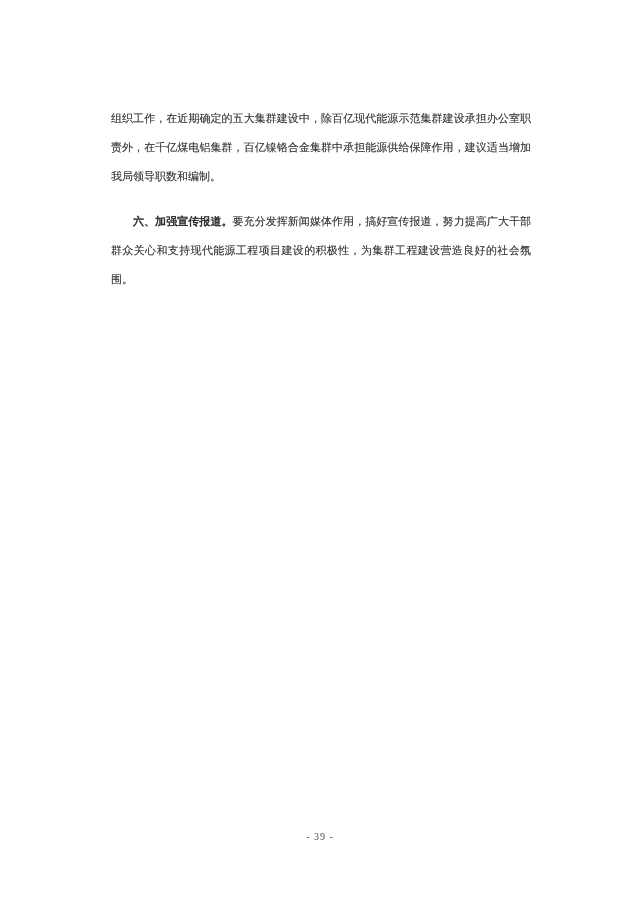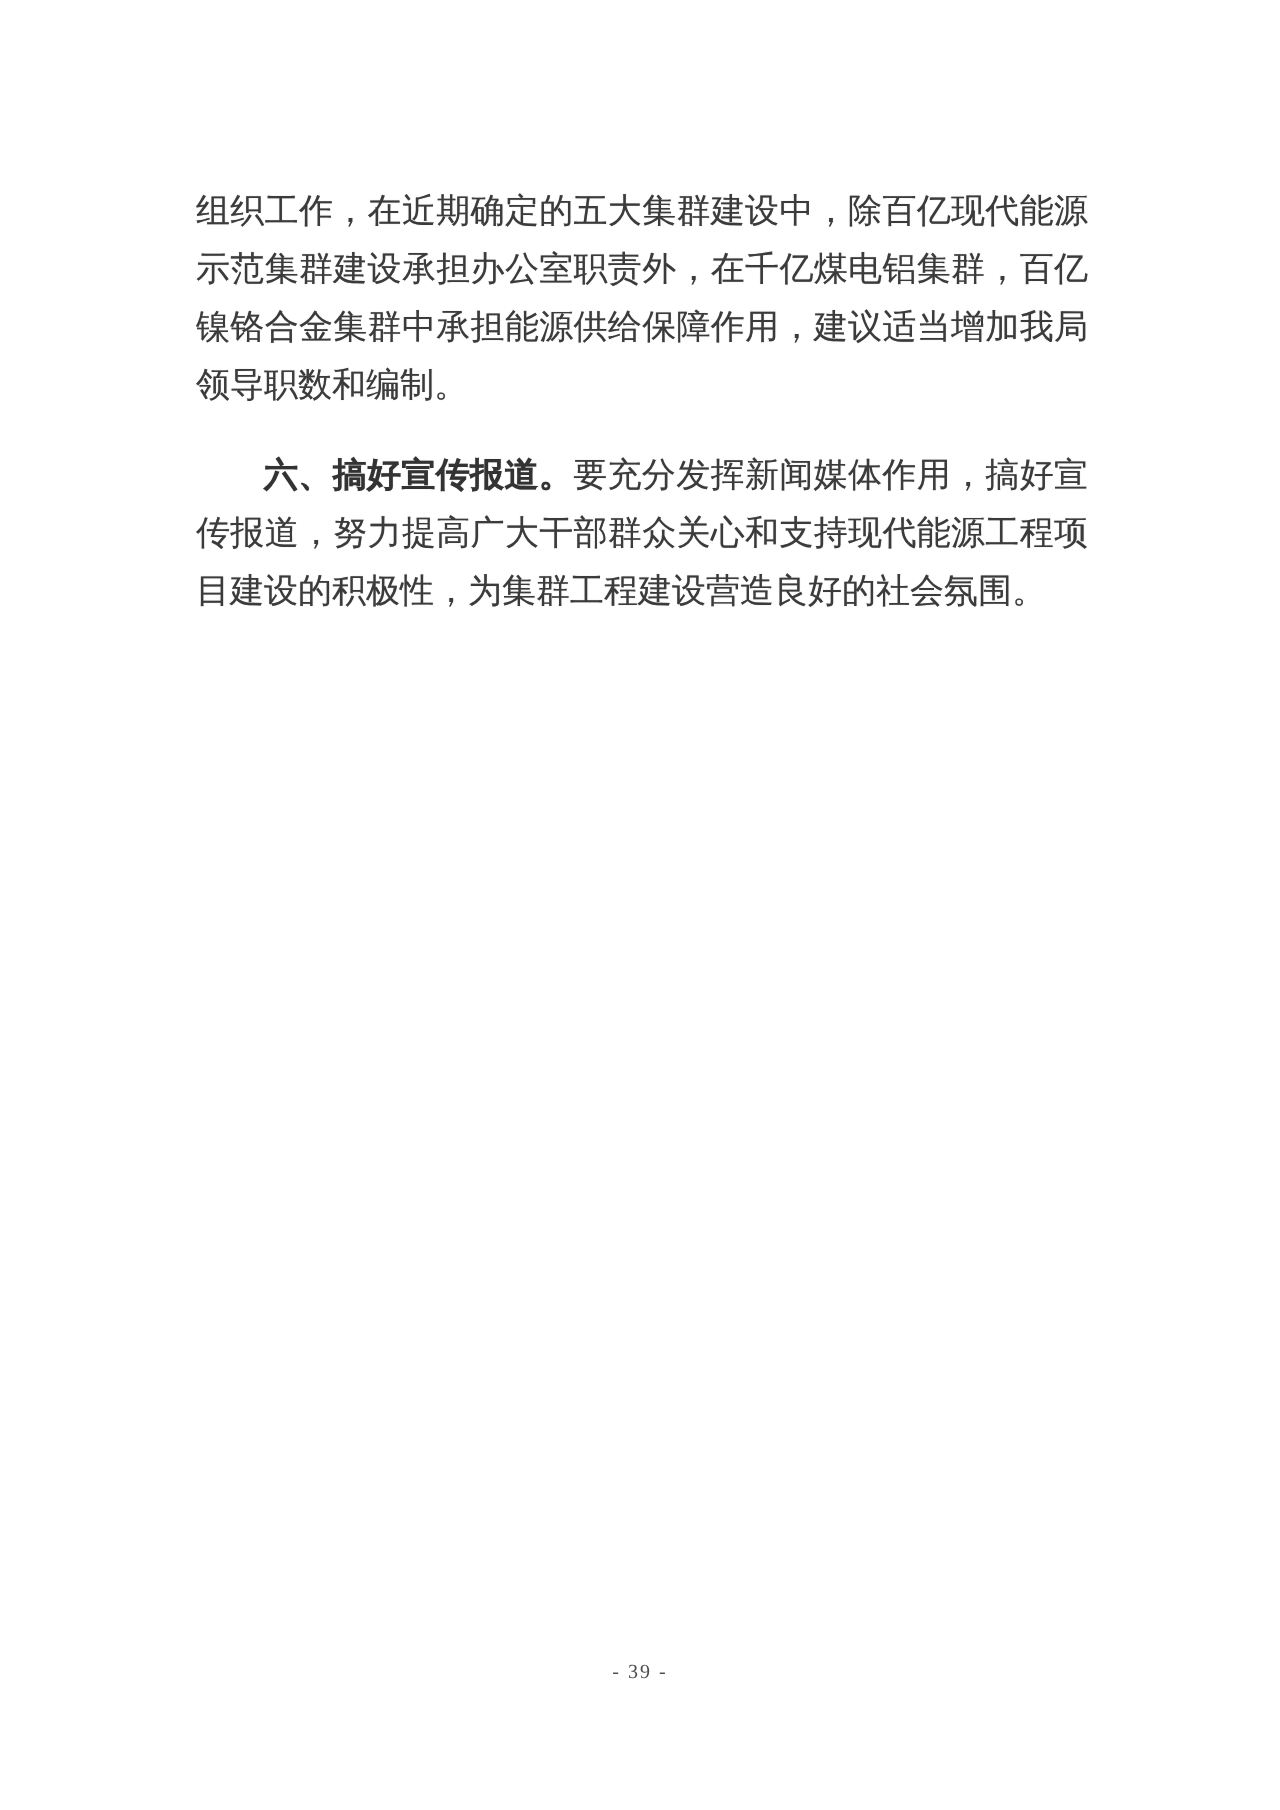--- a/index.html
+++ b/index.html
@@ -18,22 +18,22 @@
     font-family: "Liberation Serif", "DejaVu Serif", serif;
     color: #3b3b3b;
   }
   .content {
     position: absolute;
     left: 95px;
     top: 88px;
     width: 452px;
   }
   .para {
-    margin: 3px;
-    font-size: 17px;
+    margin: 16px;
+    font-size: 11px;
     line-height: 29px;
     text-align: justify;
     text-justify: inter-ideograph;
     letter-spacing: 0;
     color: #3b3b3b;
     
     text-shadow: 0 0 0.4px rgba(60,60,60,0.55);
     word-break: break-all;
   }
   .para + .para {
@@ -63,21 +63,21 @@
 </style>
 </head>
 <body>
 
 <div class="page">
 
   <div class="content">
 
     <p class="para"><span>组织工作，在近期确定的五大集群建设中，除百亿现代能源示范集群建设承担办公室职责外，在千亿煤电铝集群，百亿镍铬合金集群中承担能源供给保障作用，建议适当增加我局领导职数和编制。</span></p>
 
-    <p class="para indented"><span class="bold-lead">六、搞好宣传报道。</span><span>要充分发挥新闻媒体作用，搞好宣传报道，努力提高广大干部群众关心和支持现代能源工程项目建设的积极性，为集群工程建设营造良好的社会氛围。</span></p>
+    <p class="para indented"><span class="bold-lead">六、加强宣传报道。</span><span>要充分发挥新闻媒体作用，搞好宣传报道，努力提高广大干部群众关心和支持现代能源工程项目建设的积极性，为集群工程建设营造良好的社会氛围。</span></p>
 
   </div>
 
   <div class="footer">
     <span class="page-number">- 39 -</span>
   </div>
 
 </div>
 
 </body></html>

